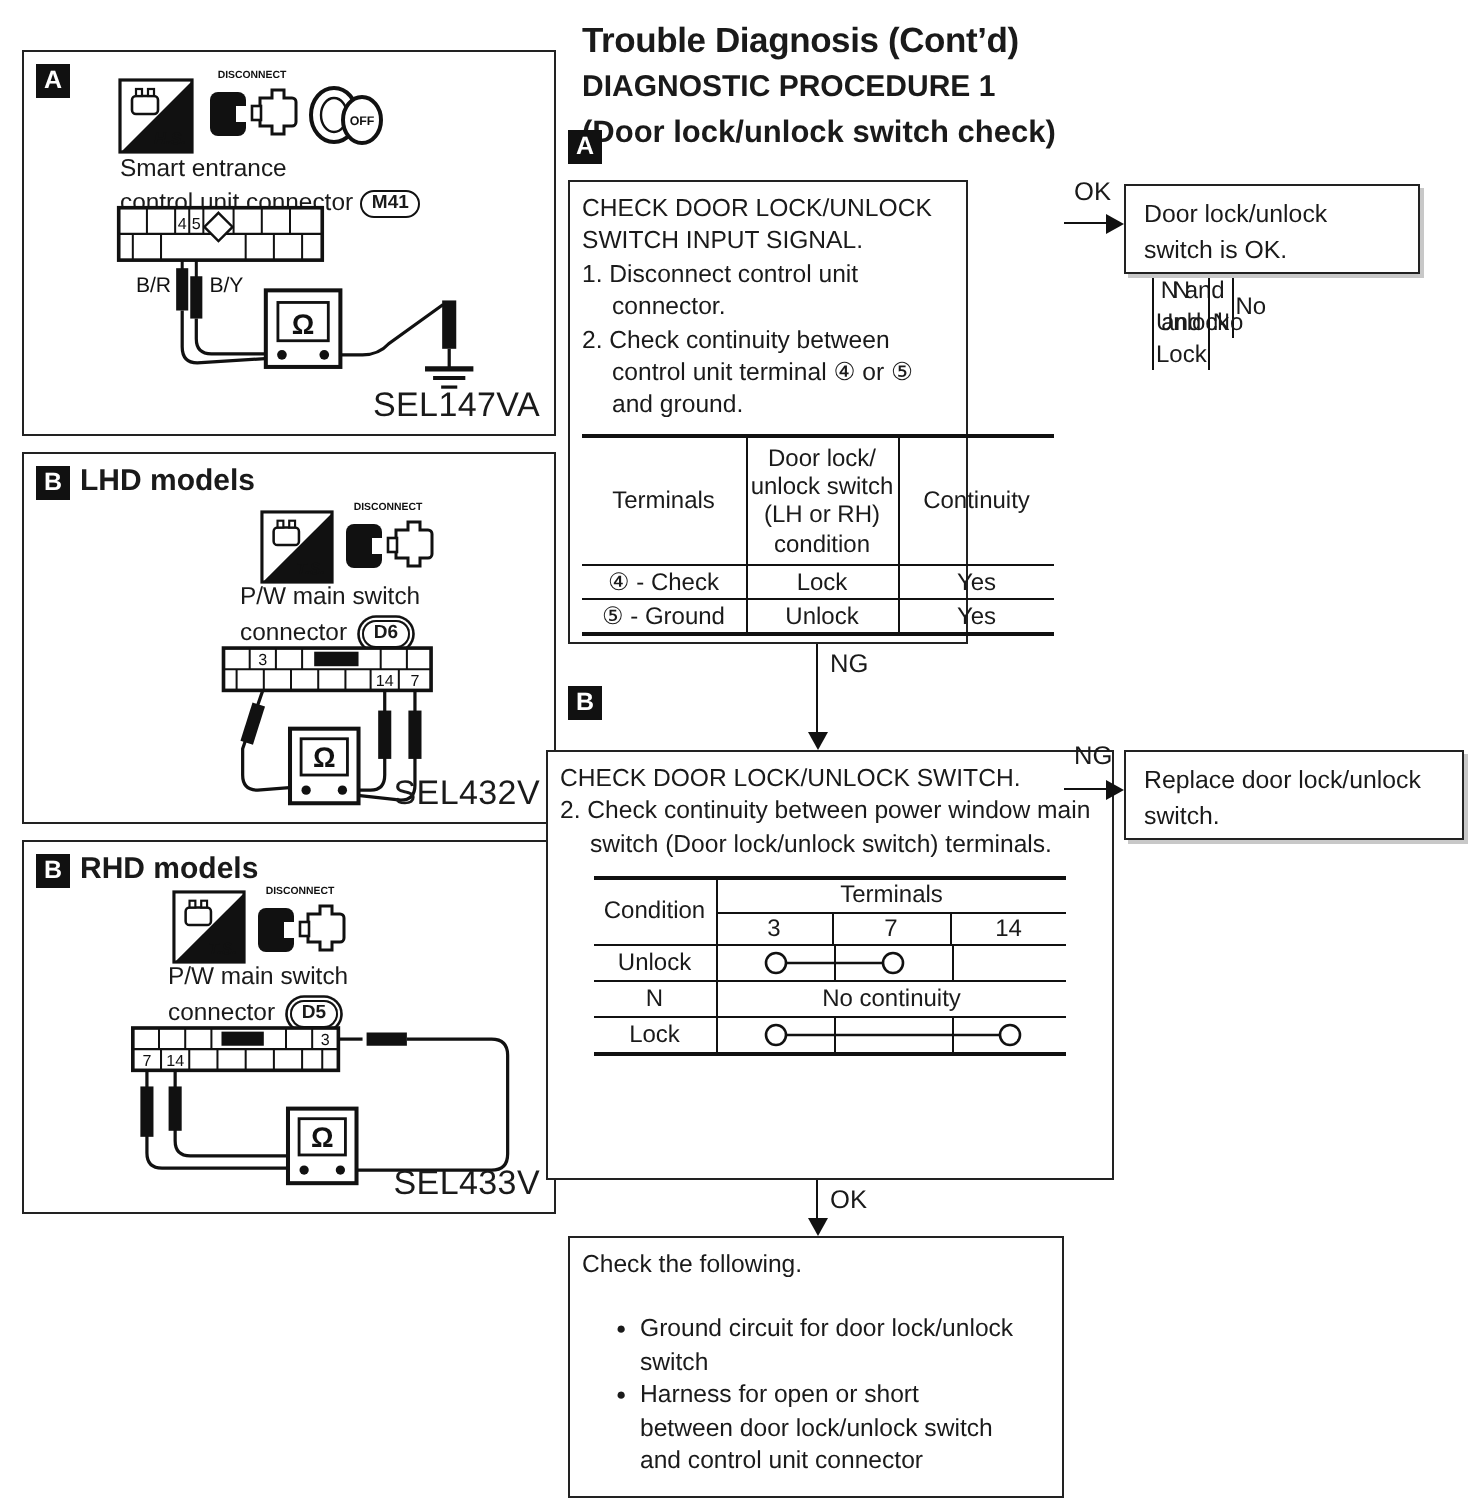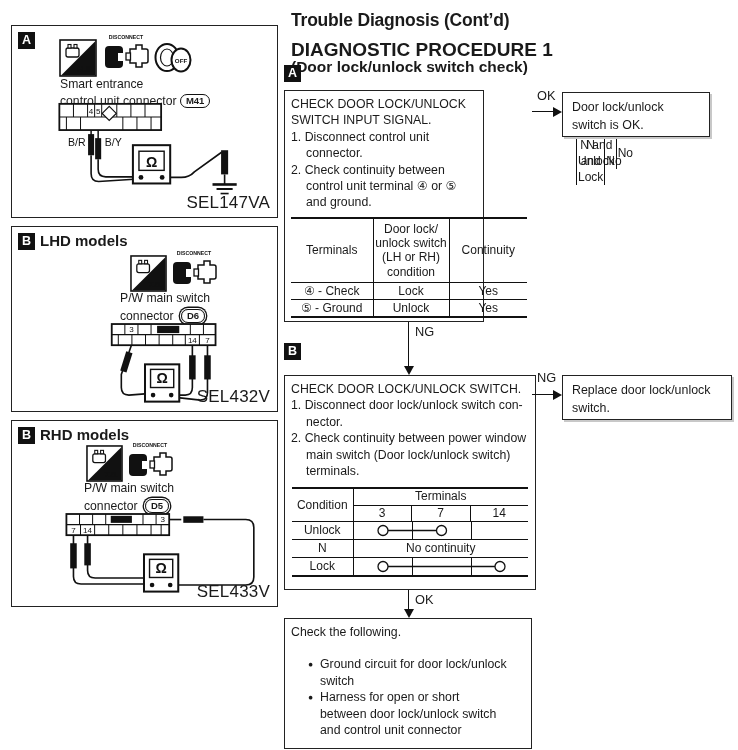--- a/index.html
+++ b/index.html
@@ -18,21 +18,21 @@
   .badge.double{box-shadow:0 0 0 1.1px #fff,0 0 0 2.4px #111;margin-left:4px}
   svg.overlay{position:absolute;left:0;top:0;width:100%;height:100%;pointer-events:none}
   svg text{fill:#111}
   .n{font-size:8px;text-anchor:middle}
   .wl{font-size:10.5px}
   .ohm{font-size:14px;font-weight:bold;text-anchor:middle}
   .icon{position:absolute}
 
   
   .title{position:absolute;left:291px;top:-2px;font-size:17.5px;font-weight:bold;letter-spacing:-.2px}
-  .proc{position:absolute;left:291px;top:23px;font-size:19px;font-weight:bold}
+  .proc{position:absolute;left:291px;top:23px;font-size:15px;font-weight:bold}
   .sub{position:absolute;left:291px;top:45px;font-size:15.5px;font-weight:bold}
 
   .fbox{position:absolute;border:1.5px solid #222;background:#fff;box-sizing:border-box;
         padding:5px 6px;font-size:12.3px;line-height:16.4px}
   .rbox{position:absolute;border:1.5px solid #222;background:#fff;box-sizing:border-box;
         padding:6px 9px;font-size:12.4px;line-height:17.5px;box-shadow:2px 2px 0 #c8c8c8}
   .step{padding-left:15px;text-indent:-15px}
   .lbl{position:absolute;font-size:12.8px}
   .hline{position:absolute;height:1.4px;background:#111}
   .vline{position:absolute;width:1.4px;background:#111}
@@ -340,23 +340,22 @@
   <div class="hline" style="left:532px;top:111px;width:23px"></div>
   <div class="tri-r" style="left:553px;top:107px"></div>
   <div class="rbox" style="left:562px;top:92px;width:148px;height:45px">Door lock/unlock switch is OK.</div>
 
   <div class="vline" style="left:408px;top:322px;height:45px"></div>
   <div class="tri-d" style="left:404px;top:366px"></div>
   <span class="lbl" style="left:415px;top:324px">NG</span>
 
   <span class="marker" style="left:284px;top:343px">B</span>
 
-  <div class="fbox" style="left:284px;top:375px;width:252px;height:215px">
+  <div class="fbox" style="left:273px;top:375px;width:284px;height:215px">
     <div>CHECK DOOR LOCK/UNLOCK SWITCH.</div>
-    <div class="step">1. Disconnect door lock/unlock switch con­nector.</div>
     <div class="step">2. Check continuity between power win­dow main switch (Door lock/unlock switch) terminals.</div>
 
     <table class="t2" style="margin-top:8px">
       <colgroup>
           <col style="width:61px">
           <col style="width:58px">
           <col style="width:59px">
           <col style="width:58px">
         </colgroup>
       <tbody>

